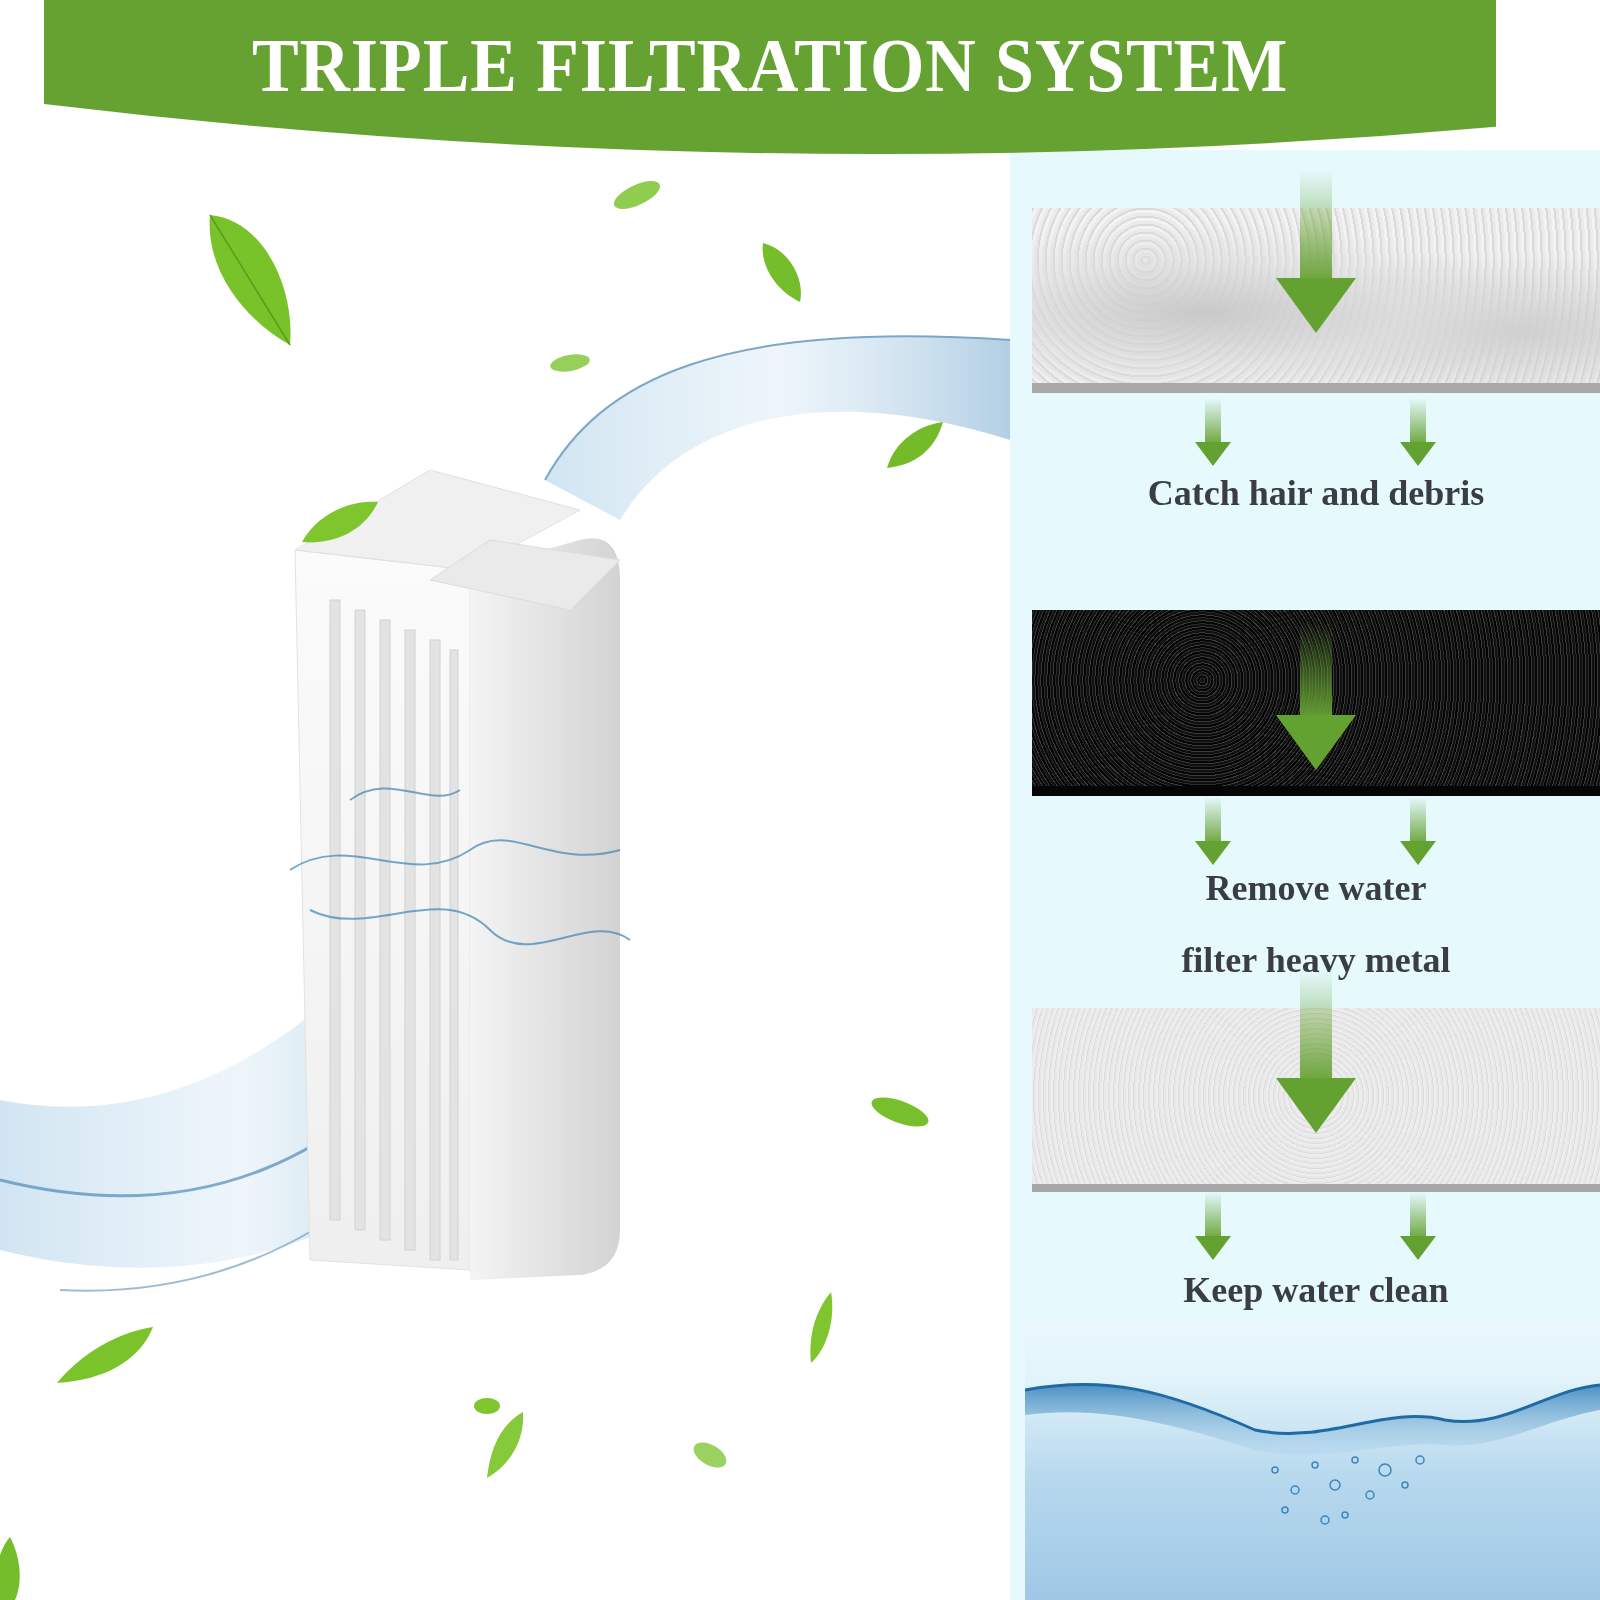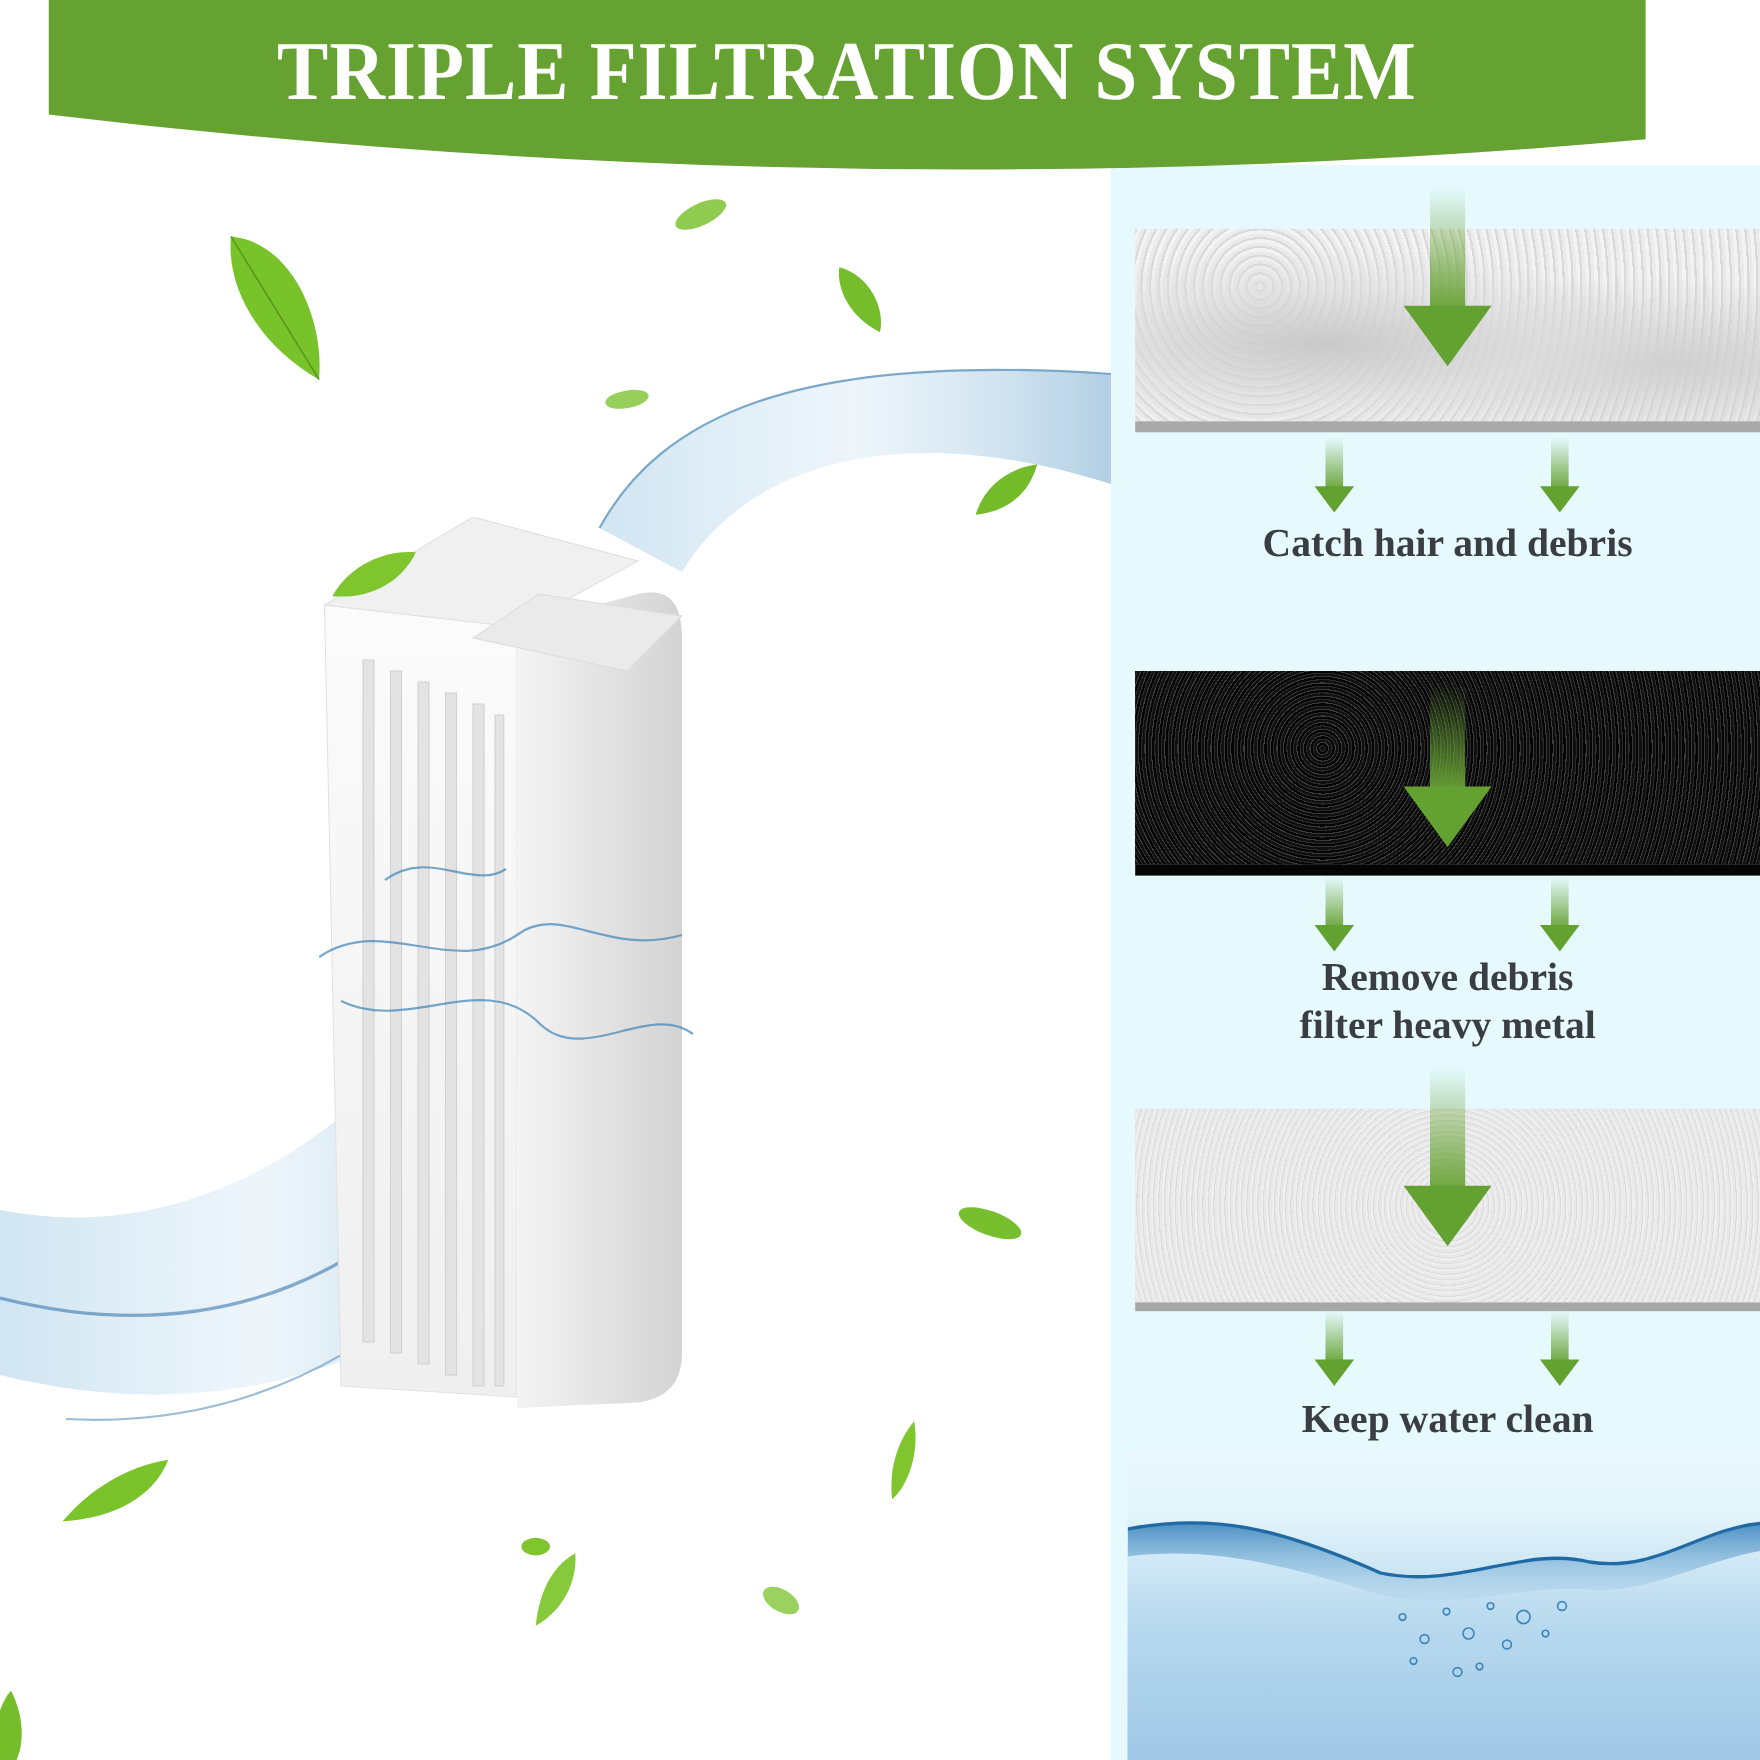--- a/index.html
+++ b/index.html
@@ -71,22 +71,22 @@
 </div>
 <div class="small-arrow" style="left:1195px; top:797px;">
     <div class="shaft"></div>
     <div class="head"></div>
   </div>
 <div class="small-arrow" style="left:1400px; top:797px;">
     <div class="shaft"></div>
     <div class="head"></div>
   </div>
 
-<div class="caption" style="top:866px;">Remove debris</div>
-<div class="caption" style="top:910px;">filter heavy metal</div>
+<div class="caption" style="top:866px;">Remove water</div>
+<div class="caption" style="top:938px;">filter heavy metal</div>
 
 <div class="layer layer-foam2"></div>
 <div class="layer layer-foam2-border"></div>
 
 <div class="big-arrow" style="left:1276px; top:970px; height:170px;">
   <div class="shaft" style="height:110px;"></div>
   <div class="head" style="top:108px;"></div>
 </div>
 <div class="small-arrow" style="left:1195px; top:1192px;">
     <div class="shaft"></div>

